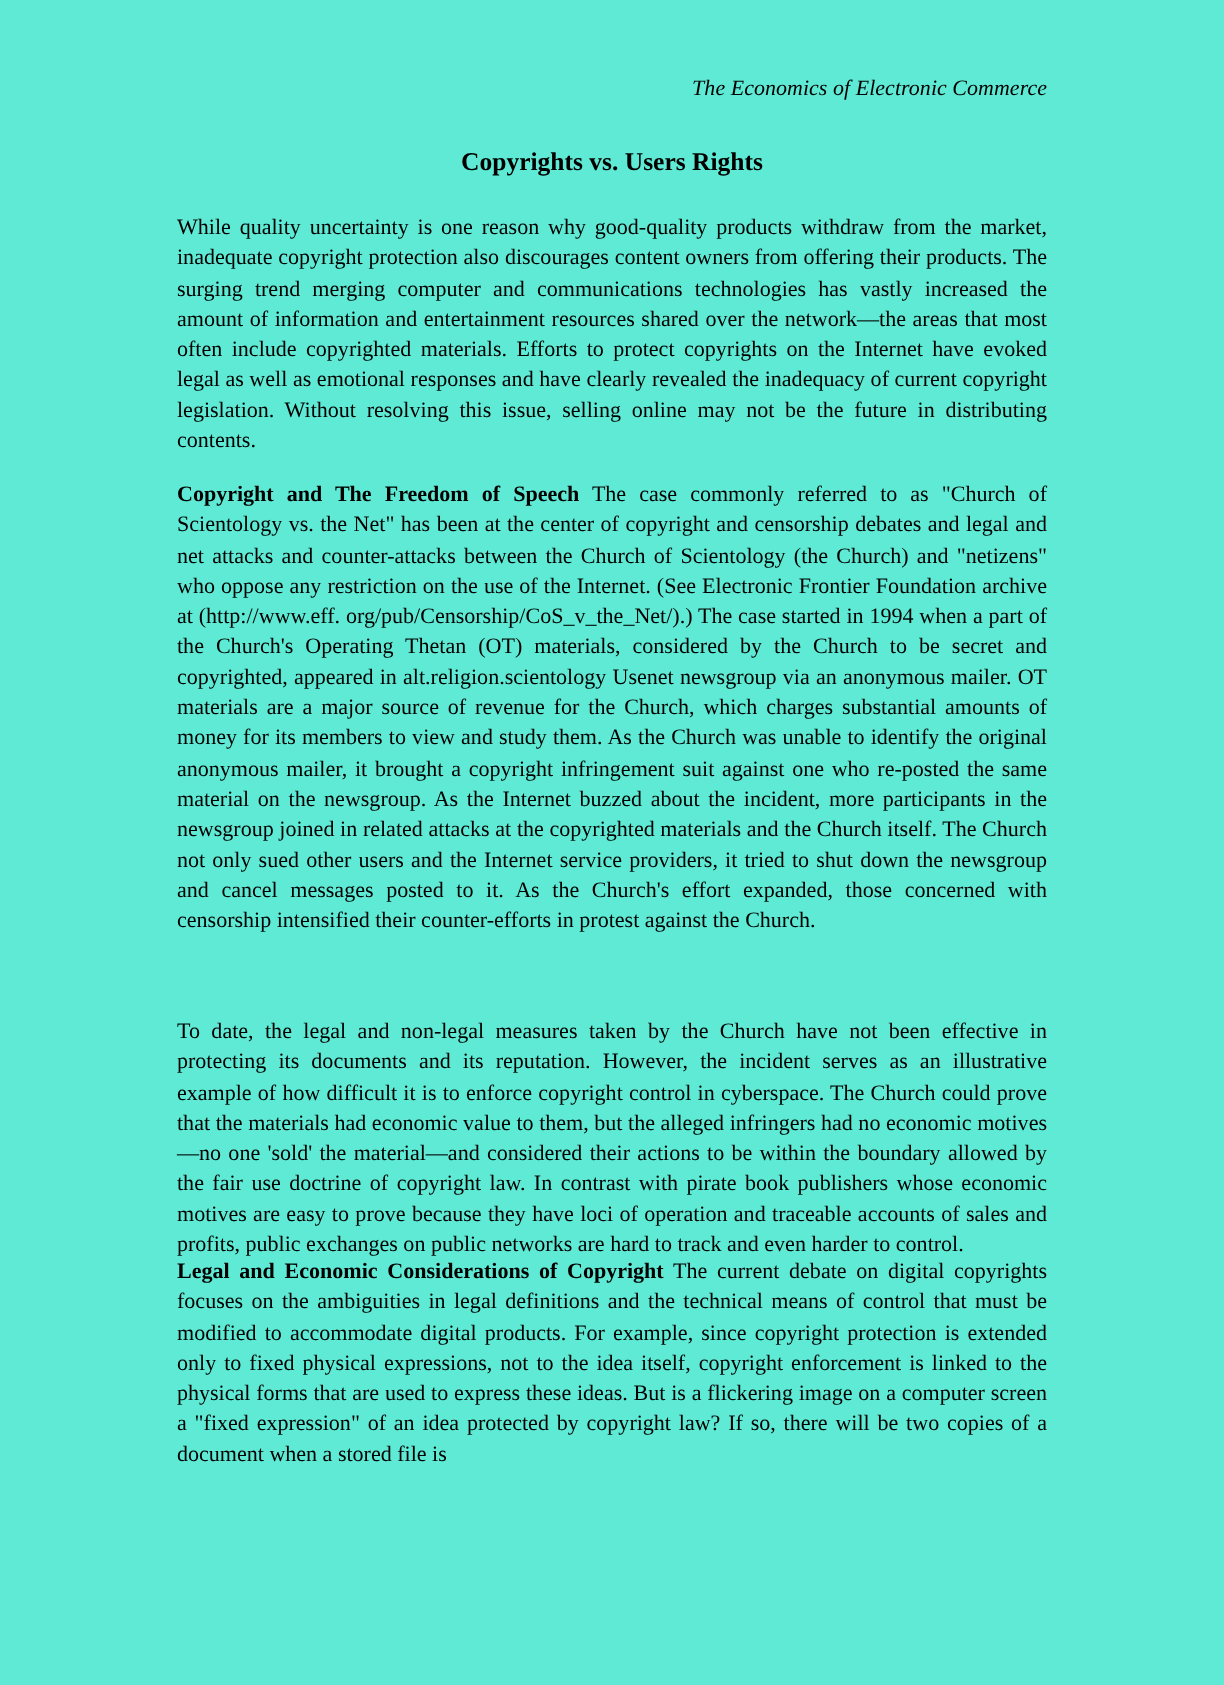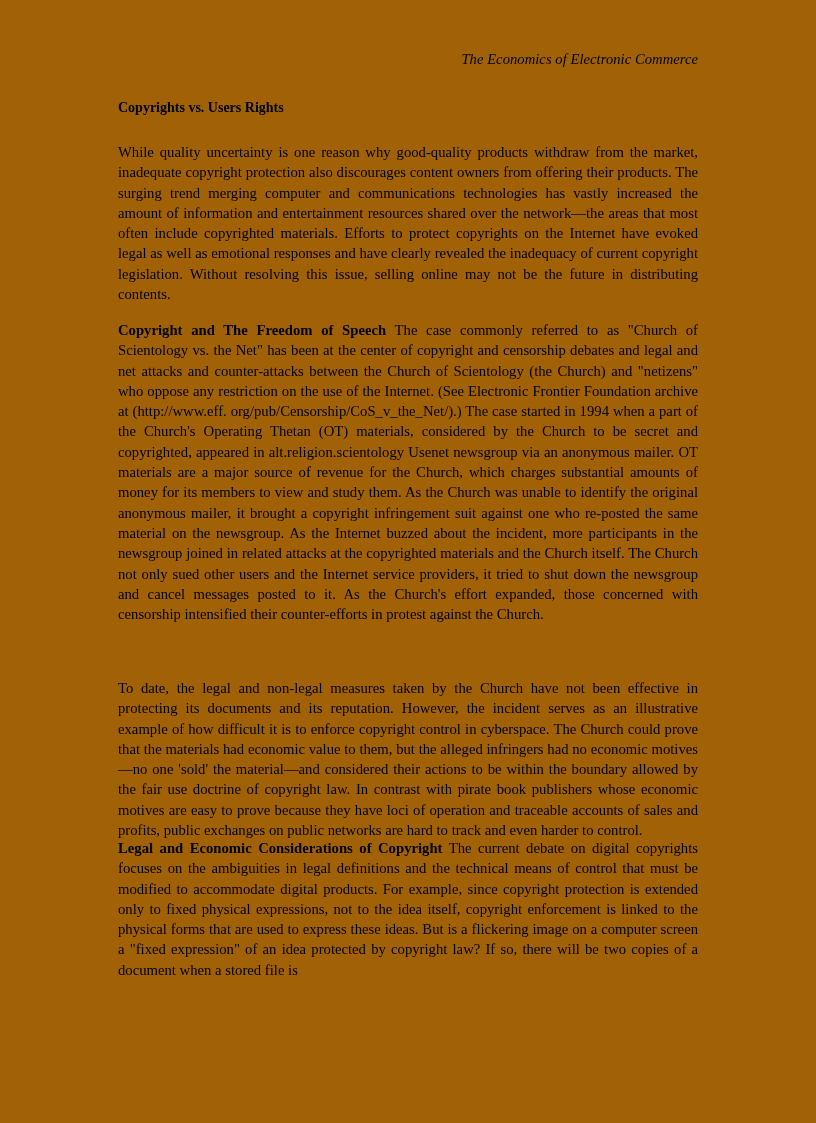--- a/index.html
+++ b/index.html
@@ -8,43 +8,44 @@
     background: #ffffff;
   }
   body {
     font-family: "Liberation Serif", "DejaVu Serif", serif;
     color: #000000;
   }
   .page {
     position: relative;
     width: 816px;
     height: 1123px;
-    background: #a16207;
+    background: #5eead4;
     overflow: hidden;
     box-sizing: border-box;
   }
   .running-head {
     position: absolute;
     left: 118px;
     top: 49px;
     width: 580px;
     text-align: right;
     font-style: italic;
     font-size: 14.6px;
     line-height: 20px;
     letter-spacing: 0.05px;
   }
   .section-title {
     position: absolute;
     left: 118px;
     top: 98px;
     width: 580px;
     font-weight: bold;
-    font-size: 14px;
+    font-size: 17px;
     line-height: 20px;
+    text-align: center;
   }
   .body-block {
     position: absolute;
     left: 118px;
     width: 580px;
     font-size: 14.7px;
     line-height: 20.3px;
     text-align: justify;
     text-justify: inter-word;
     hyphens: none;

